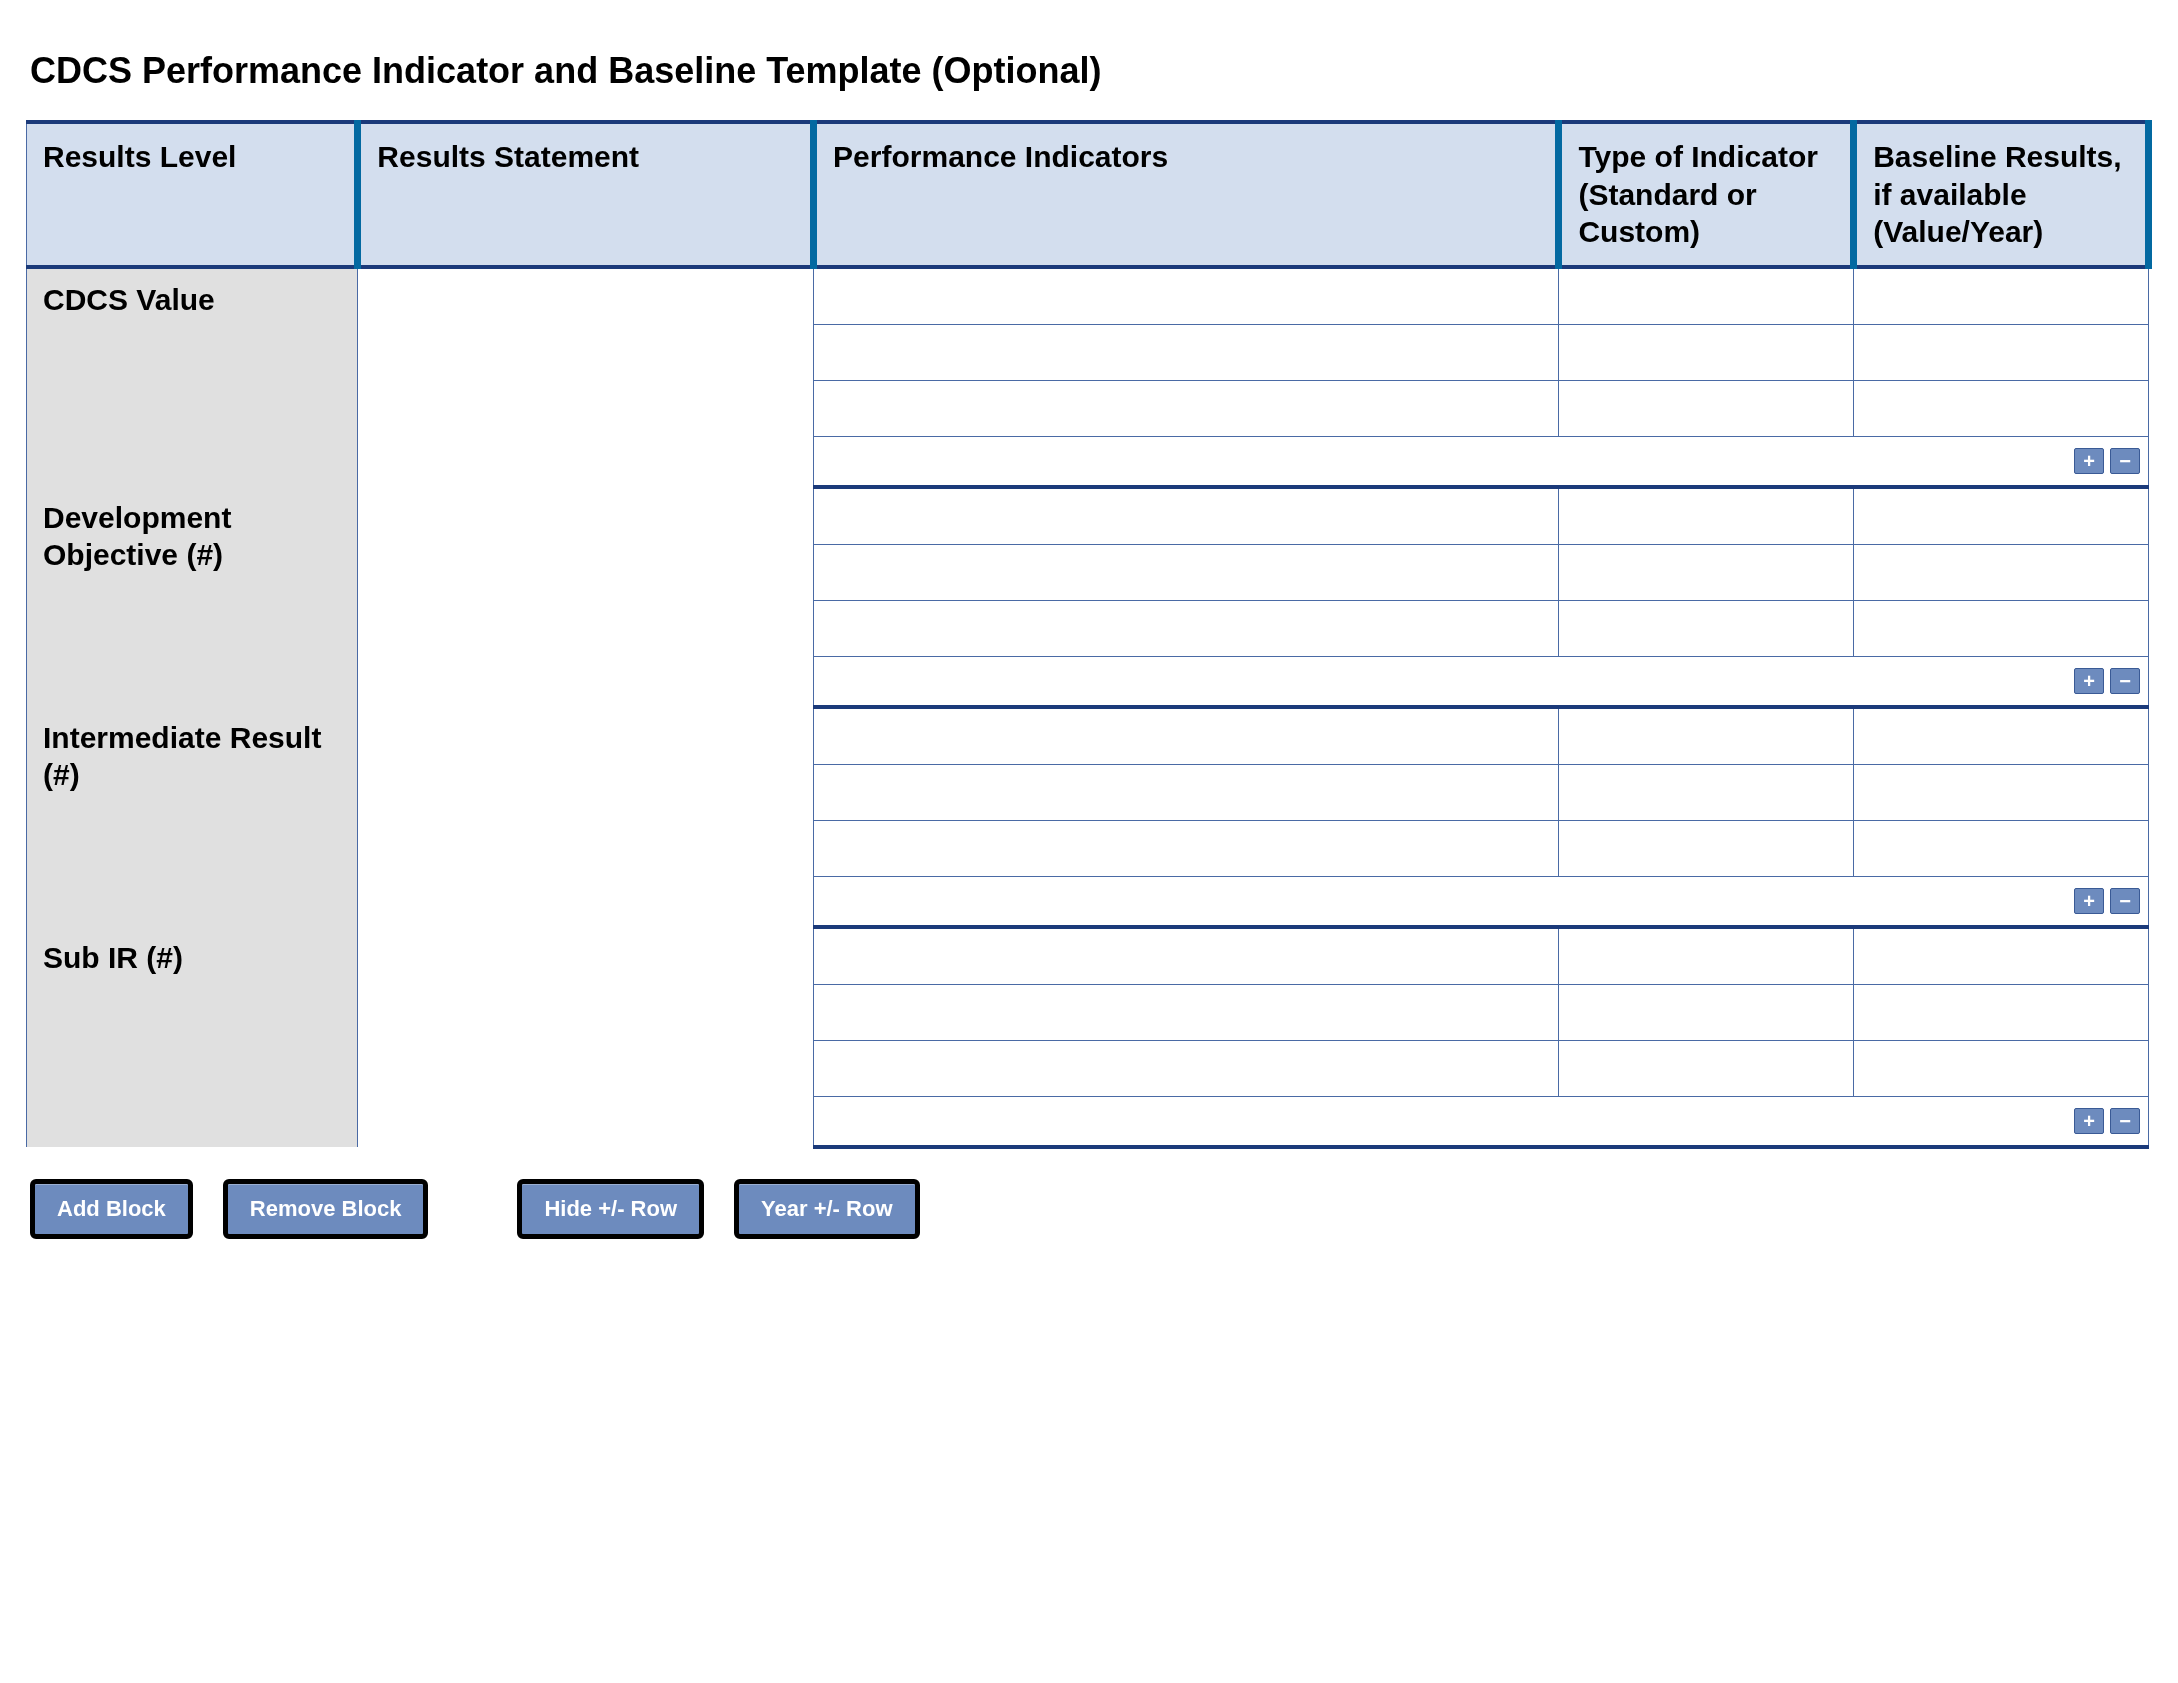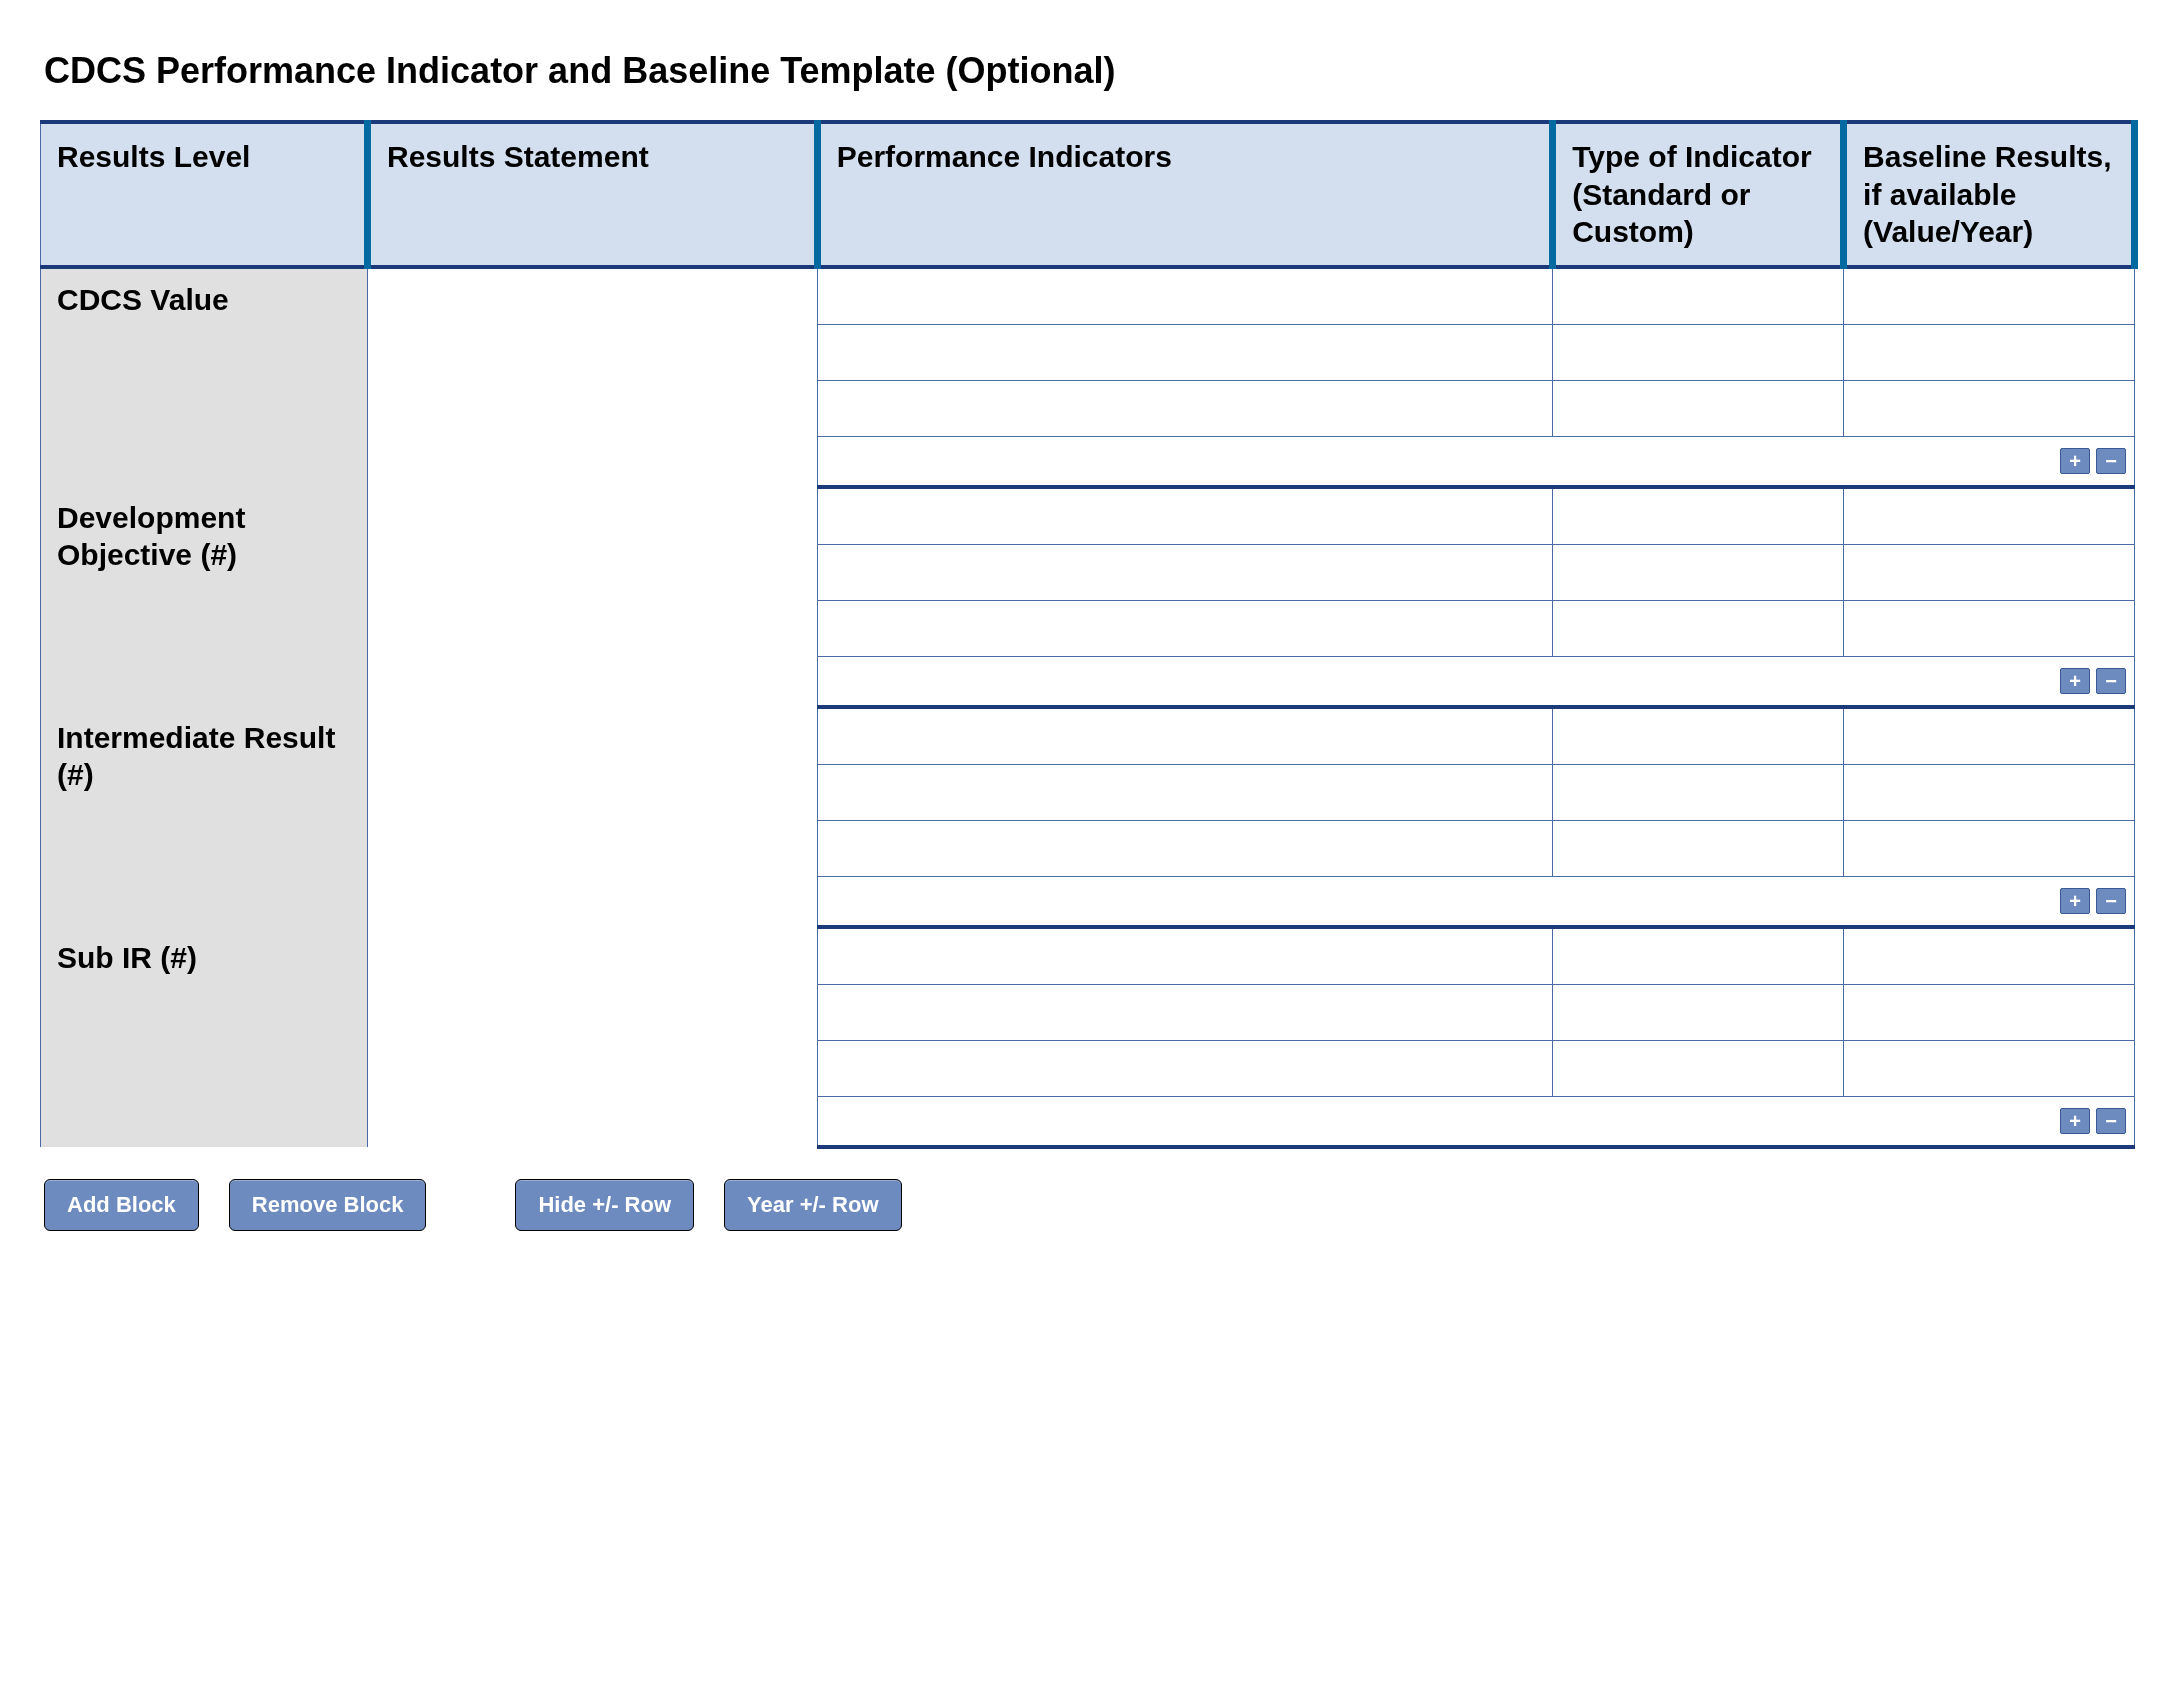--- a/index.html
+++ b/index.html
@@ -1,16 +1,16 @@
 <!DOCTYPE html>
 <html><head>
 <meta charset="utf-8">
 <style>
   html,body{margin:0;padding:0;background:#fff;font-family:Arial,Helvetica,sans-serif;color:#000;}
-  .page{width:2178px;height:1683px;box-sizing:border-box;padding:50px 40px;}
+  .page{width:2178px;height:1683px;box-sizing:border-box;padding:50px 26px;}
   .title{font-size:36px;font-weight:bold;margin:0 0 28px 4px;}
   table.main{width:100%;border-collapse:collapse;table-layout:fixed;}
   col.c1{width:317px;}
   col.c2{width:436px;}
   col.c3{width:713px;}
   col.c4{width:282px;}
   col.c5{width:282px;}
   
   tr.header td{background:#d3deee;border-top:4px solid #1b3a7a;border-bottom:4px solid #1b3a7a;
                border-right:7px solid #0369a1;padding:14px 16px;vertical-align:top;
@@ -27,21 +27,21 @@
   td.btnrow{background:#fff;border-right:1px solid #4a6aa5;height:40px;padding:4px 8px;text-align:right;vertical-align:middle;}
   
   tr.sectionend td{border-bottom:4px solid #1b3a7a;}
   
   .pm{display:inline-flex;gap:6px;justify-content:flex-end;}
   .pm button{width:30px;height:26px;border:1px solid #3a5a95;background:#6d8bbe;color:#fff;
              font-size:20px;font-weight:bold;line-height:1;border-radius:2px;cursor:pointer;padding:0;}
   
   .footer-btns{display:flex;gap:30px;margin-top:30px;margin-left:4px;}
   .footer-btns .grp{display:flex;gap:30px;}
-  .bigbtn{background:#6d8bbe;color:#fff;border:1px solid #000000;border-radius:6px;
+  .bigbtn{background:#6d8bbe;color:#fff;border:5px solid #000000;border-radius:6px;
           font-size:22px;font-weight:bold;padding:12px 22px;cursor:pointer;
           box-shadow:inset 0 1px 0 rgba(255,255,255,0.3);}
 </style>
 </head>
 <body>
 <div class="page">
 
 <h1 class="title">CDCS Performance Indicator and Baseline Template (Optional)</h1>
 
 <table class="main">

